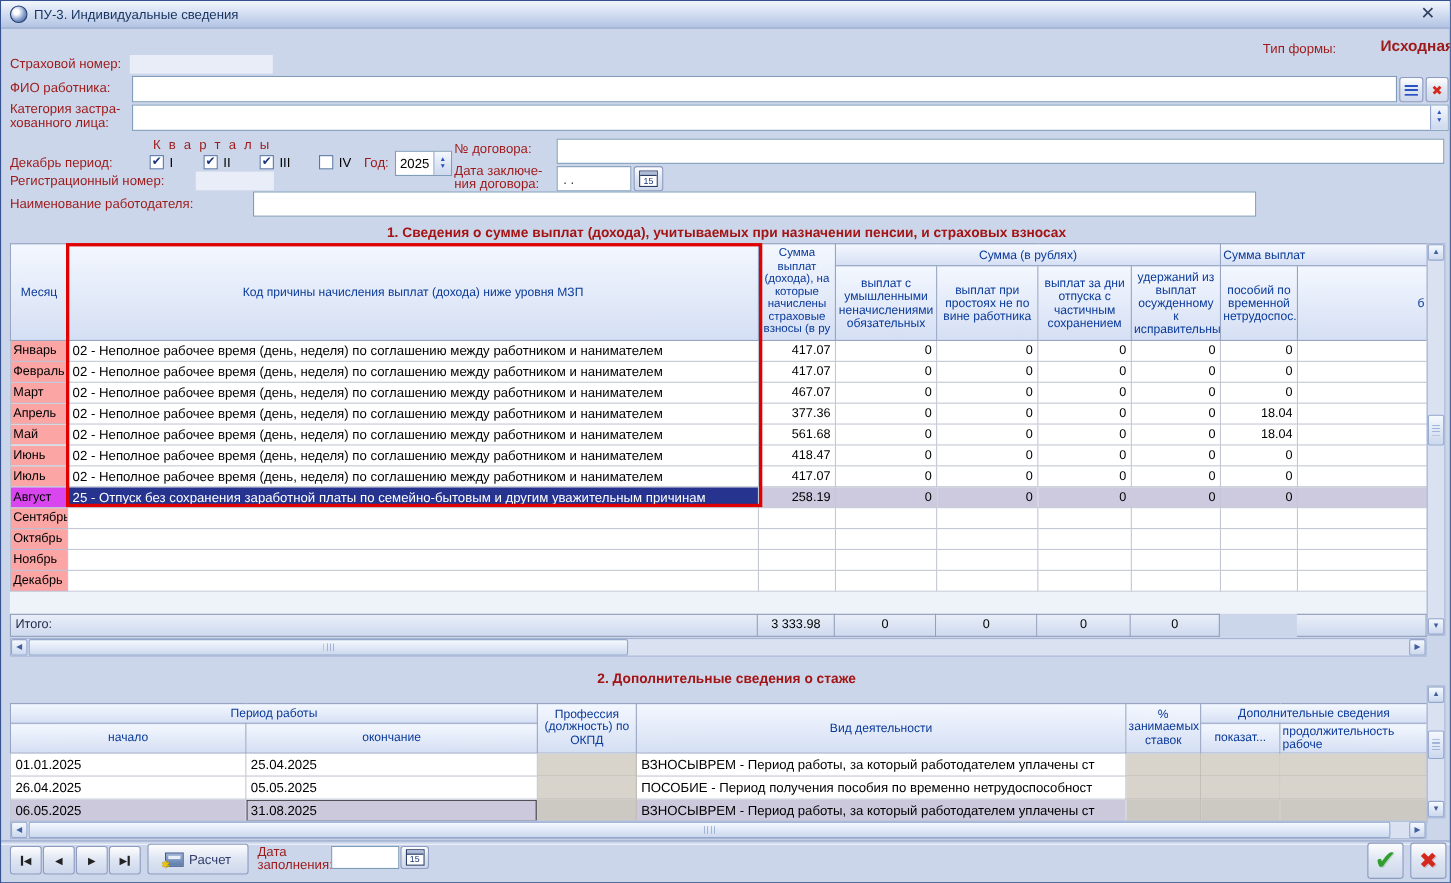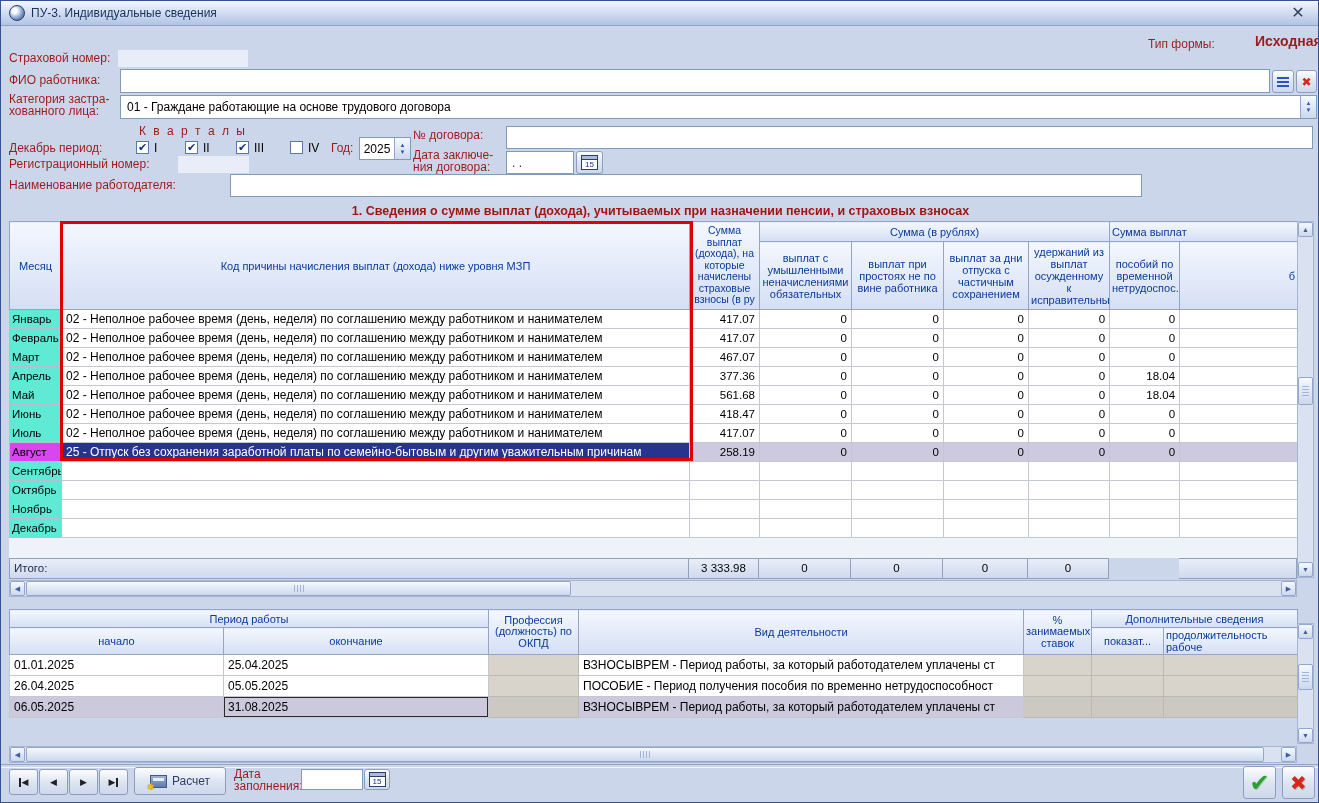--- a/index.html
+++ b/index.html
@@ -36,21 +36,21 @@
        font-size:8px;line-height:10px;text-align:center;color:#16317c;}
   .cal .caltop{display:block;height:3px;background:#aebbd8;border-bottom:1px solid #2c3e66;}
   
   .grid{border-collapse:collapse;table-layout:fixed;background:#fff;}
   .grid th{background:linear-gradient(#f3f7fe,#d5dff4);color:#0a3a9a;font-weight:normal;font-size:11px;line-height:12px;
            border:1px solid #97a5c3;padding:1px 2px;overflow:hidden;vertical-align:middle;text-align:center;box-sizing:border-box;}
   .grid td{border:1px solid #c3c8d4;padding:0 4px;font-size:11.5px;line-height:18px;overflow:hidden;white-space:nowrap;
            background:#fff;box-sizing:border-box;}
   #t1 td{height:19px;}
   #t1 tr.h1{height:20px;} #t1 tr.h2{height:68px;}
-  #t1 td.month{background:#5eead4;border-color:#b9bdd0;padding:0 2px;}
+  #t1 td.month{background:#fca5a5;border-color:#b9bdd0;padding:0 2px;}
   #t1 td.code{font-size:12px;}
   #t1 td.num{text-align:right;}
   #t1 tr.sel td{background:#cdc9df;}
   #t1 tr.sel td.code{background:#26338f;color:#fff;}
   #t1 tr.sel td.month{background:#d946ef;color:#000;}
   .t1wrap{position:absolute;left:8px;top:220px;width:1288px;}
   .redbox{position:absolute;left:51px;top:0;width:633px;height:240px;border:3px solid #e10000;box-sizing:border-box;pointer-events:none;}
   .emptyband{height:20px;background:#eef2f9;}
   .totals{display:flex;height:21px;}
   .tcell{background:linear-gradient(#e9eef8,#cfdaef);border:1px solid #93a0bd;border-left:none;box-sizing:border-box;
@@ -107,21 +107,20 @@
   <div class="btn" style="left:1271px;top:69px;width:22px;height:23px;">
     <span class="listicon"></span>
   </div>
   <div class="btn" style="left:1295px;top:69px;width:21px;height:23px;">
     <span class="xsmall">✖</span>
   </div>
 
   <div class="lbl" style="left:8px;top:92px;">Категория застра-</div>
   <div class="lbl" style="left:8px;top:104px;">хованного лица:</div>
   <div class="inp" style="left:119px;top:94px;width:1197px;height:24px;padding:0;">
-    <span style="padding:0 6px;">01 - Граждане работающие на основе трудового договора</span>
     <span class="spin">
       <span>▲</span>
       <span>▼</span>
     </span>
   </div>
 
   <div class="lbl" style="left:138px;top:124px;letter-spacing:2px;">К в а р т а л ы</div>
   <div class="lbl" style="left:8px;top:141px;">Декабрь период:</div>
 
   <span class="qcb checked" style="left:135px;top:140px;"></span>
@@ -350,21 +349,21 @@
   <div class="track" style="left:8px;top:579px;width:1288px;height:17px;">
     <div class="sbtn" style="left:0;top:0;width:15px;height:15px;">◀</div>
     <div class="sthumb" style="left:16px;top:0;width:545px;height:15px;">
         <span class="griph"></span>
       </div>
     <div class="sbtn" style="right:0;top:0;width:15px;height:15px;">▶</div>
   </div>
 
   <div class="sect" style="top:609px;">2. Дополнительные сведения о стаже</div>
 
-  <div style="position:absolute;left:8px;top:608px;">
+  <div style="position:absolute;left:8px;top:638px;">
     <table class="grid" id="t2" style="width:1288px;">
       <colgroup>
         <col style="width:214px">
           <col style="width:265px">
           <col style="width:90px">
           <col style="width:445px">
         <col style="width:68px">
           <col style="width:72px">
           <col style="width:134px">
       </colgroup>

